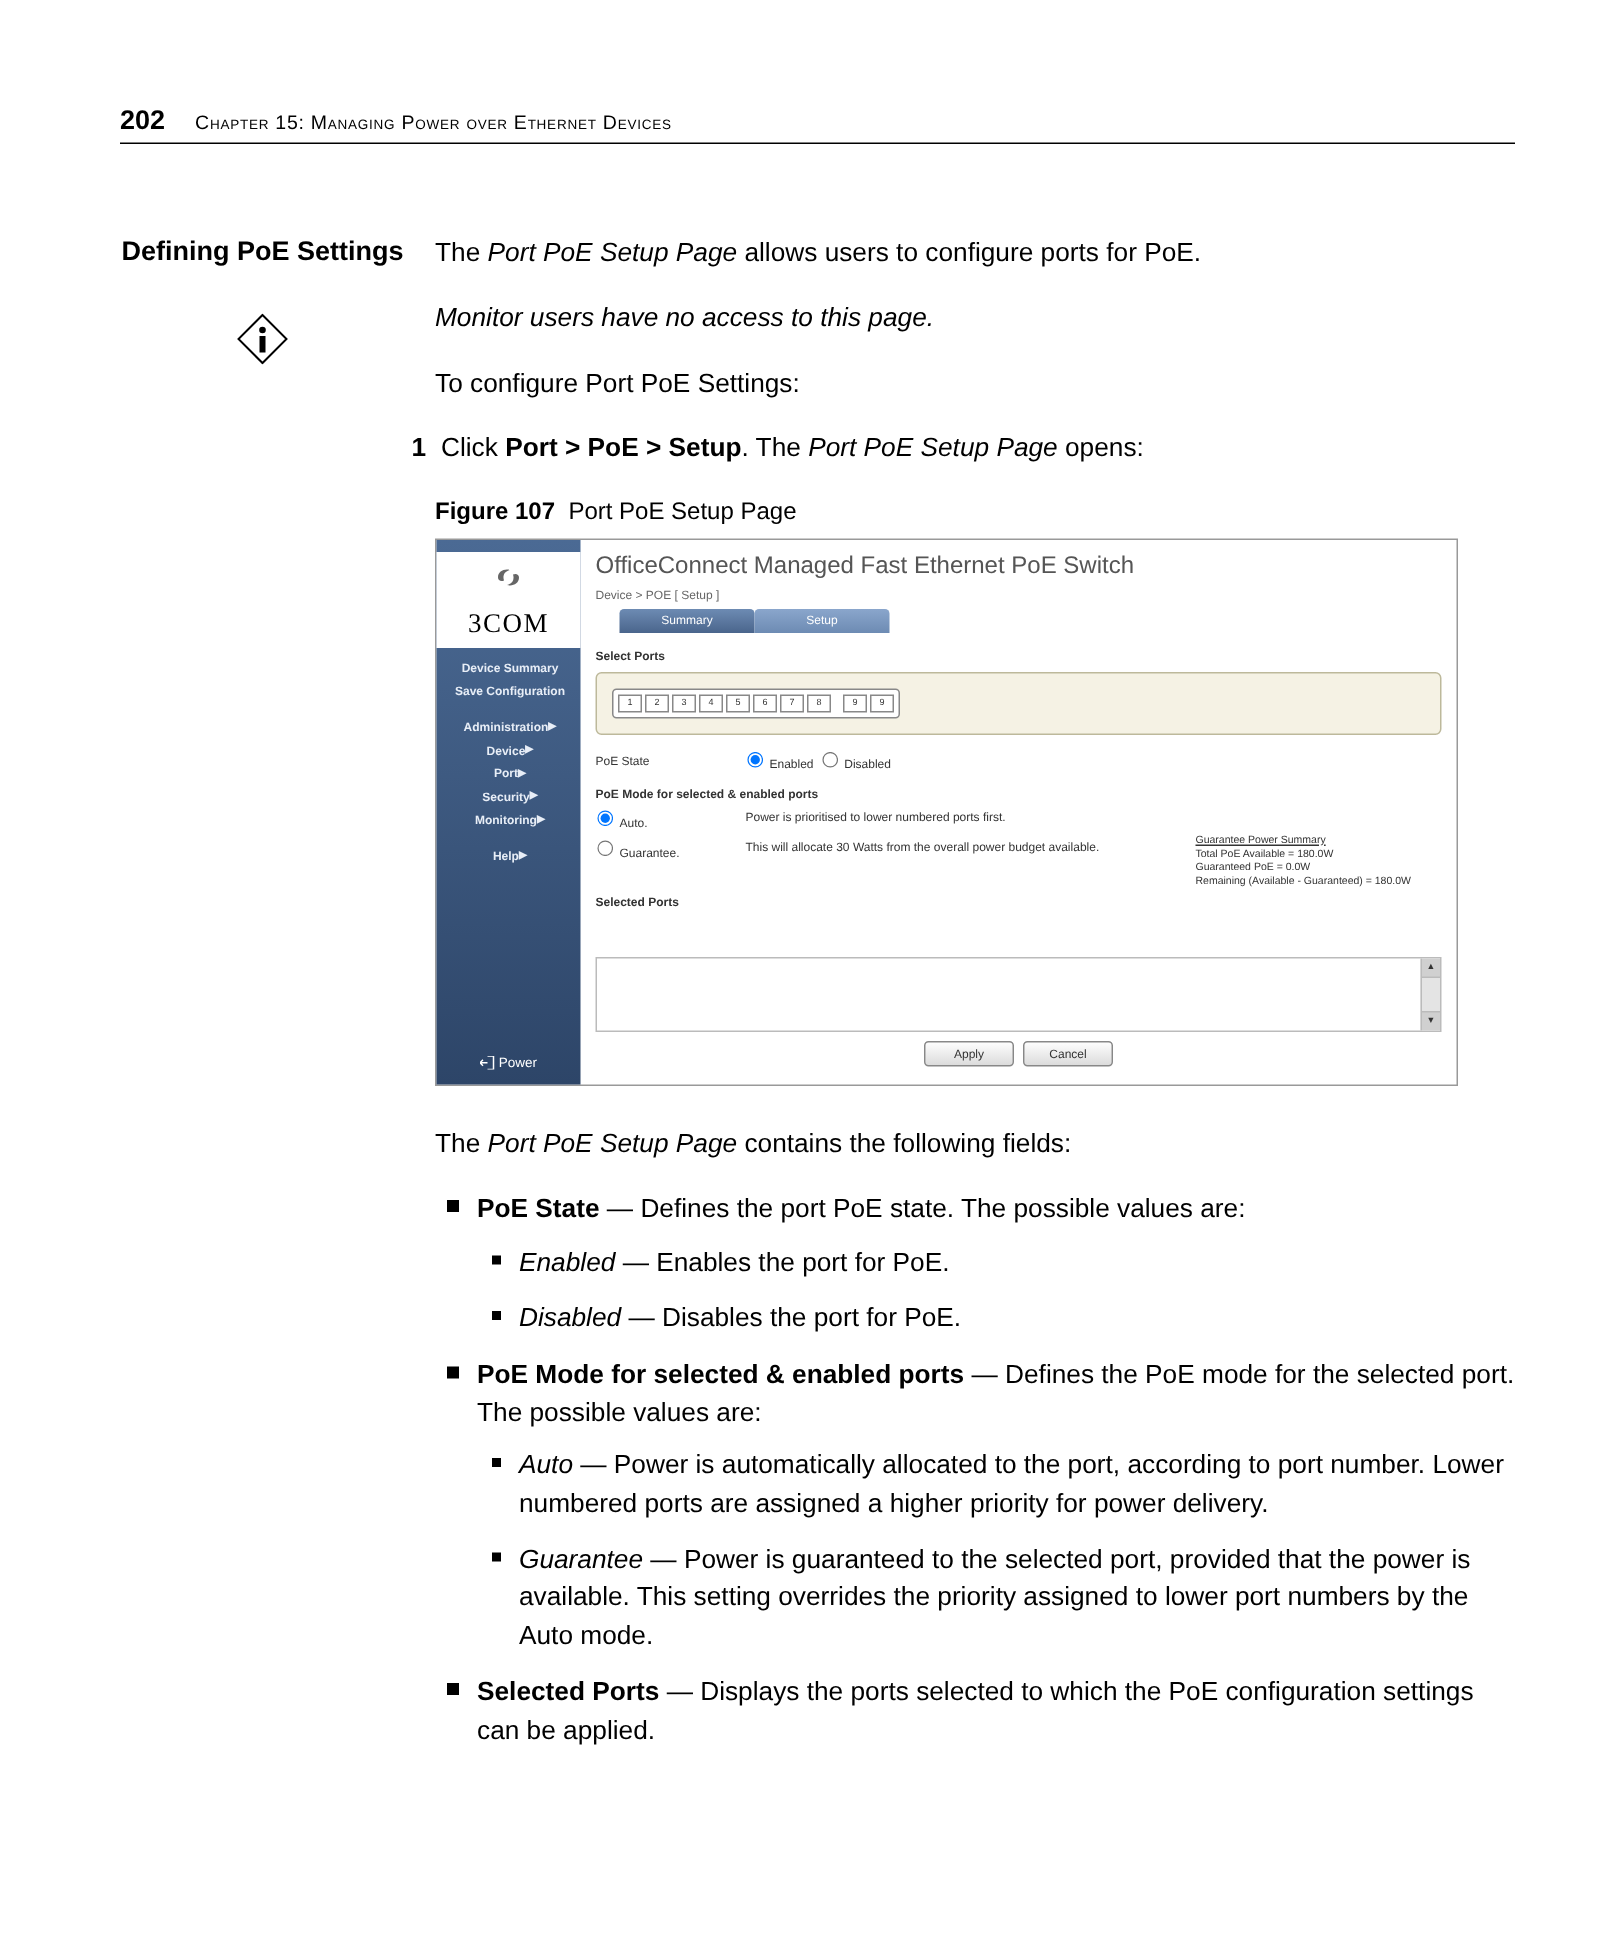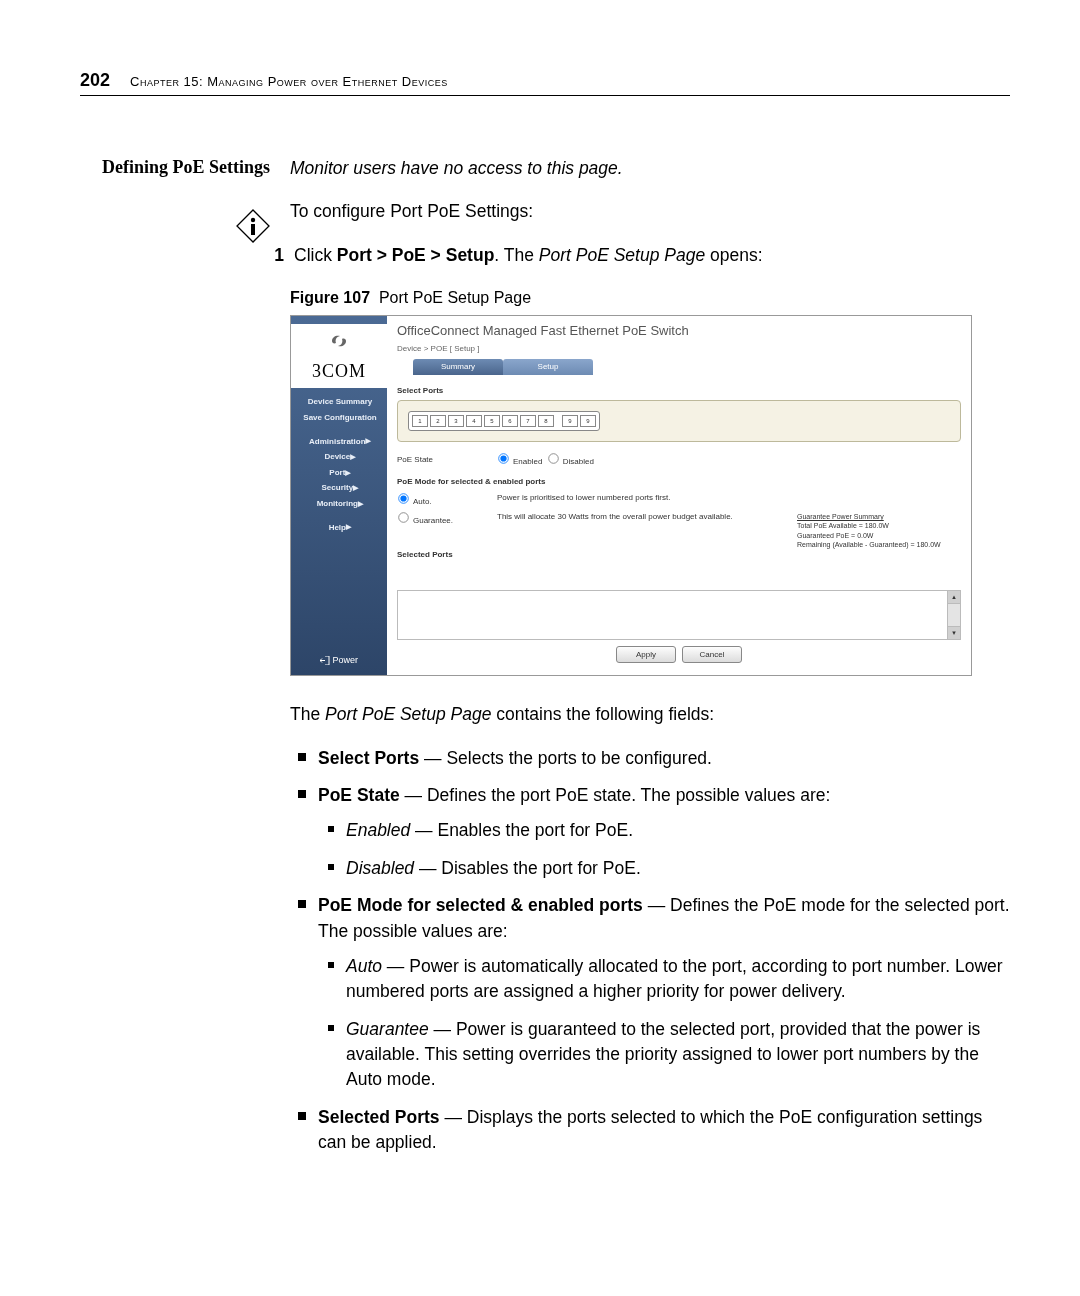--- a/index.html
+++ b/index.html
@@ -29,23 +29,22 @@
     font-size: 13px;
     letter-spacing: 0.5px;
     font-variant: small-caps;
   }
   .two-col {
     display: flex;
   }
   .left-col {
     width: 190px;
     flex-shrink: 0;
-    text-align: right;
+    text-align: center;
     padding-right: 20px;
-    font-family: Liberation Serif, serif;
   }
   .left-col .section-title {
     font-weight: bold;
     font-size: 18px;
     line-height: 1.3;
   }
   .info-icon {
     display: inline-block;
     margin-top: 30px;
   }
@@ -129,21 +128,21 @@
     text-align: center;
     font-size: 9px;
     color: #fff;
   }
   .ss-logout svg { vertical-align: -2px; }
   .ss-right {
     flex: 1;
     padding: 6px 10px 12px 10px;
   }
   .ss-title {
-    font-size: 13px;
+    font-size: 16px;
     color: #555;
     margin-bottom: 2px;
   }
   .ss-bc {
     font-size: 8px;
     color: #666;
     margin-bottom: 4px;
   }
   .ss-tabs {
     display: flex;
@@ -328,20 +327,23 @@
       <span class="info-icon">
         <svg width="34" height="34" viewBox="0 0 34 34">
           <polygon points="17,1 33,17 17,33 1,17" fill="none" stroke="#000" stroke-width="1.3"></polygon>
           <circle cx="17" cy="11" r="2.2" fill="#000"></circle>
           <rect x="15" y="15" width="4" height="11" fill="#000"></rect>
         </svg>
       </span>
     </div>
 
     <div class="right-col">
+      <p>
+        <span>The </span><span class="italic">Port PoE Setup Page</span><span> allows users to configure ports for PoE.</span>
+      </p>
 
       <p class="italic">Monitor users have no access to this page.</p>
 
       <p>To configure Port PoE Settings:</p>
 
       <div class="ol-step">
         <span class="ol-num">1</span>
         <span>
           <span>Click </span><span class="bold">Port &gt; PoE &gt; Setup</span><span>. The </span><span class="italic">Port PoE Setup Page</span><span> opens:</span>
         </span>
@@ -468,23 +470,20 @@
             </div>
           </div>
         </div>
       </div>
 
       <p>
         <span>The </span><span class="italic">Port PoE Setup Page</span><span> contains the following fields:</span>
       </p>
 
       <ul class="blist">
-        <li>
-          <span class="bold">Select Ports</span><span> — Selects the ports to be configured.</span>
-        </li>
         <li>
           <span class="bold">PoE State</span><span> — Defines the port PoE state. The possible values are:</span>
           <ul class="sub">
             <li><span class="italic">Enabled</span><span> — Enables the port for PoE.</span></li>
             <li><span class="italic">Disabled</span><span> — Disables the port for PoE.</span></li>
           </ul>
         </li>
         <li>
           <span class="bold">PoE Mode for selected &amp; enabled ports</span><span> — Defines the PoE mode for the selected port. The possible values are:</span>
           <ul class="sub">

